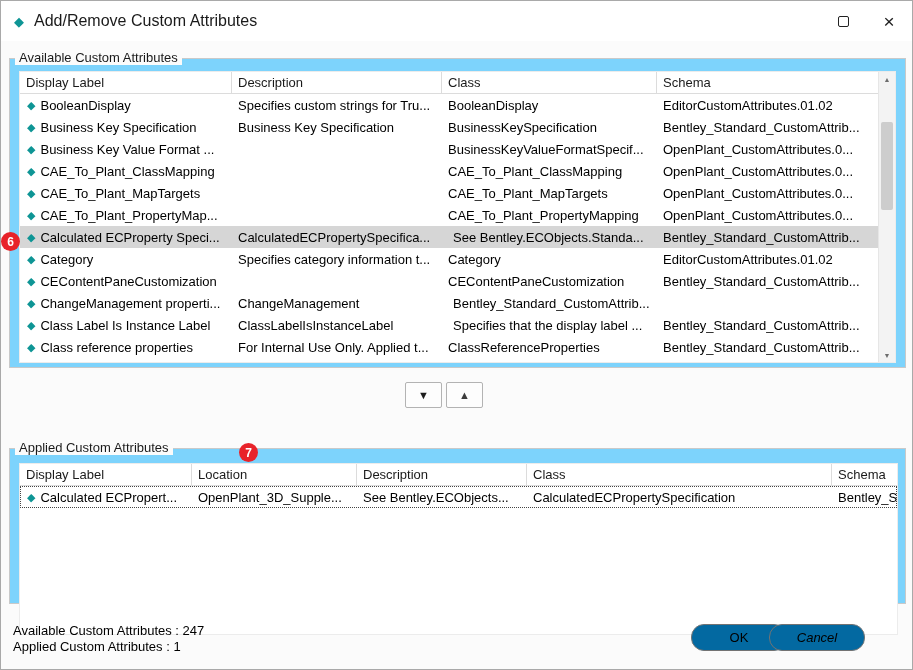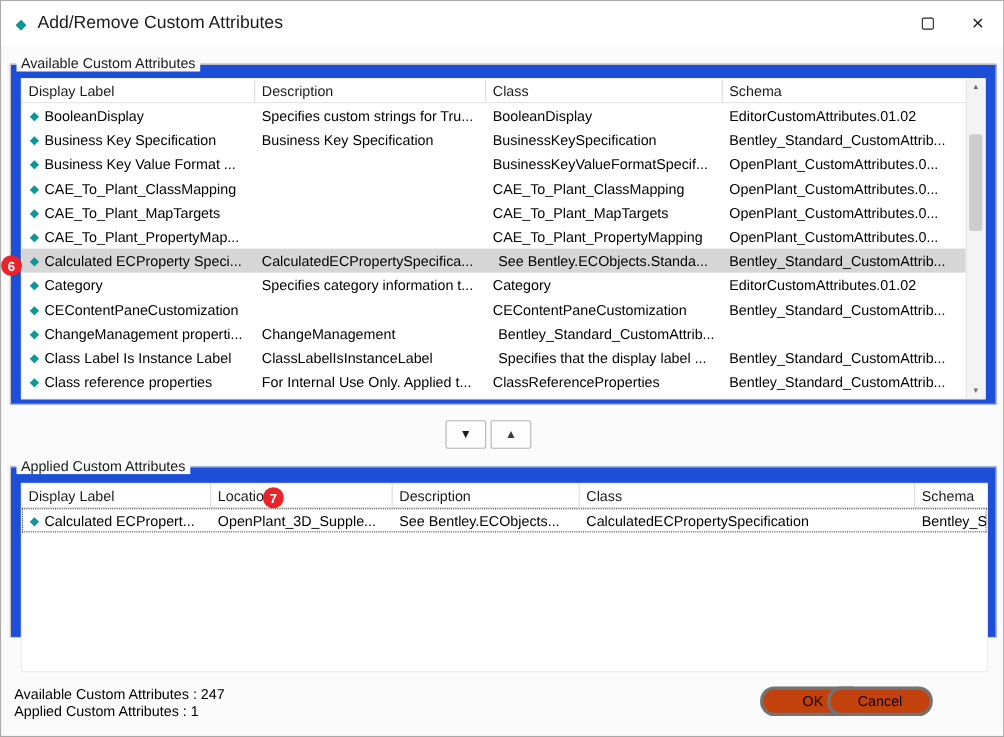--- a/index.html
+++ b/index.html
@@ -11,24 +11,24 @@
   
   .titlebar { position:absolute; top:0; left:0; right:0; height:40px; background:#ffffff; display:flex; align-items:center; }
   .app-icon { margin-left:13px; color:#0e9595; font-size:13px; line-height:1; }
   .title-text { margin-left:10px; font-size:16px; color:#1a1a1a; }
   .win-btns { margin-left:auto; display:flex; height:100%; }
   .win-btn { width:46px; height:100%; display:flex; align-items:center; justify-content:center; cursor:default; }
   .max-glyph { width:11px; height:11px; border:1px solid #222; border-radius:2px; }
   .close-glyph { font-size:19px; color:#222; line-height:1; }
 
   
-  .groupbox { position:absolute; border:1px solid #c9c9c9; background:#1d4ed8; }
+  .groupbox { position:absolute; border:1px solid #c9c9c9; background:#7dd3fc; }
   .group-label { position:absolute; top:-9px; left:5px; background:#fbfbfb; padding:0 4px; font-size:13px; color:#1a1a1a; white-space:nowrap; }
   .group-available { left:8px; top:57px; width:897px; height:310px; }
-  .group-applied  { left:8px; top:423px; width:897px; height:156px; }
+  .group-applied  { left:8px; top:447px; width:897px; height:156px; }
 
   
   .table-wrap { position:absolute; background:#fff; border:1px solid #ececec; display:flex; }
   .tw-avail { left:9px; top:12px; width:877px; height:292px; }
   .tw-applied { left:9px; top:14px; width:879px; height:172px; }
   .tbl { flex:1; overflow:hidden; background:#fff; }
   .thead { display:flex; height:22px; border-bottom:1px solid #dcdcdc; background:#fff; }
   .hc { display:flex; align-items:center; padding:0 6px; white-space:nowrap; overflow:hidden; color:#1a1a1a; }
   .thead .sep { border-right:1px solid #dcdcdc; }
   .trow { display:flex; height:22px; background:#fff; }
@@ -58,23 +58,23 @@
 
   
   .movers { position:absolute; left:404px; top:381px; display:flex; gap:4px; }
   .mover-btn { width:37px; height:26px; background:#fdfdfd; border:1px solid #b3b3b3; border-radius:2px; display:flex; align-items:center; justify-content:center; font-size:11px; cursor:default; }
   .mover-btn.down { color:#1c1c1c; }
   .mover-btn.up { color:#3c3c3c; }
 
   
   .count-line1 { position:absolute; left:12px; top:622px; font-size:13px;text-align:right; }
   .count-line2 { position:absolute; left:12px; top:638px; font-size:13px; }
-  .btn { position:absolute; top:623px; width:96px; height:27px; background:#c2410c; border:3px solid #737373; border-radius:13px; display:flex; align-items:center; justify-content:center; font-size:13px; cursor:default; }
+  .btn { position:absolute; top:623px; width:96px; height:27px; background:#0369a1; border:1px solid #737373; border-radius:13px; display:flex; align-items:center; justify-content:center; font-size:13px; cursor:default; }
   .btn-ok { left:690px; }
-  .btn-cancel { left:751px; }
+  .btn-cancel { left:768px;font-style:italic; }
 
   
   .badge { position:absolute; width:19px; height:19px; border-radius:50%; background:#e8232a; color:#fff; font-size:12px; font-weight:bold; display:flex; align-items:center; justify-content:center; z-index:10; }
   .badge-6 { left:0px; top:231px; }
   .badge-7 { left:238px; top:442px; }
 </style>
 </head>
 <body>
 
 <div class="dialog">

